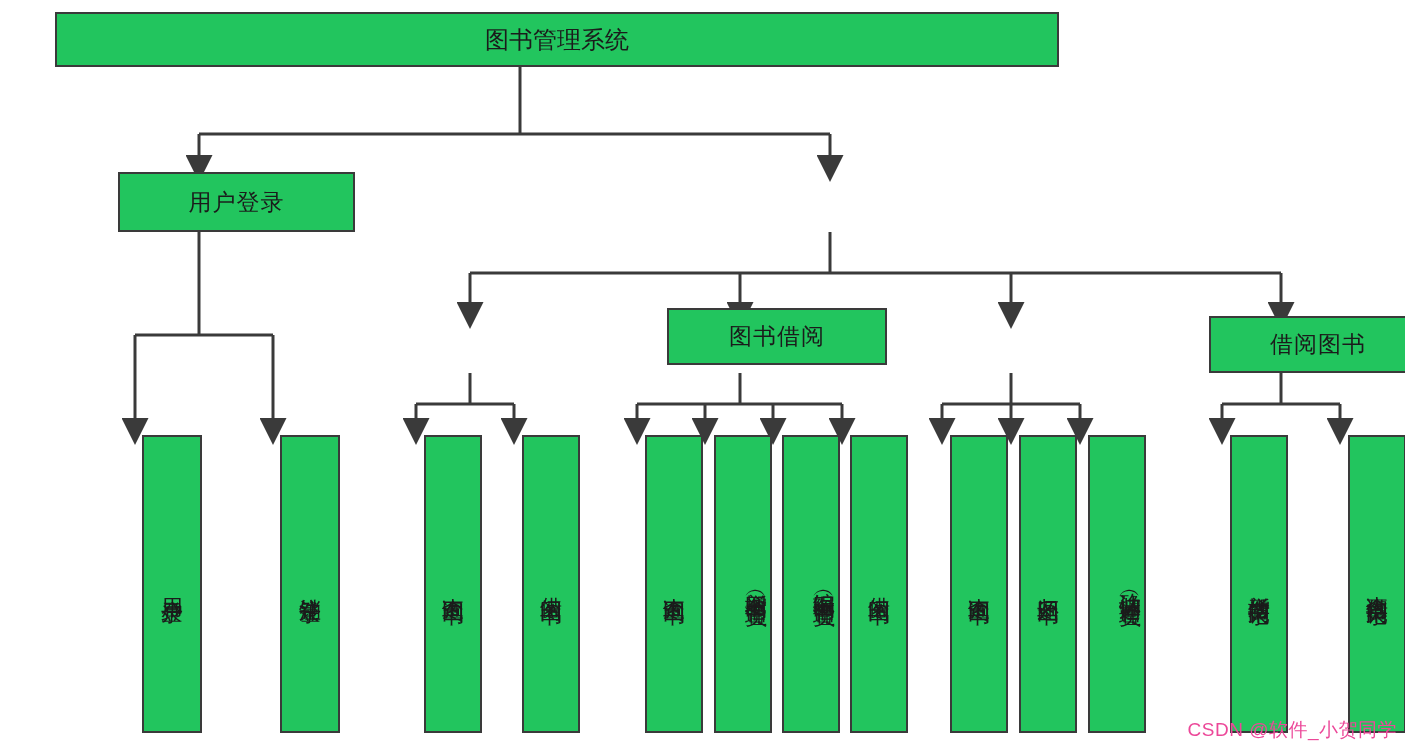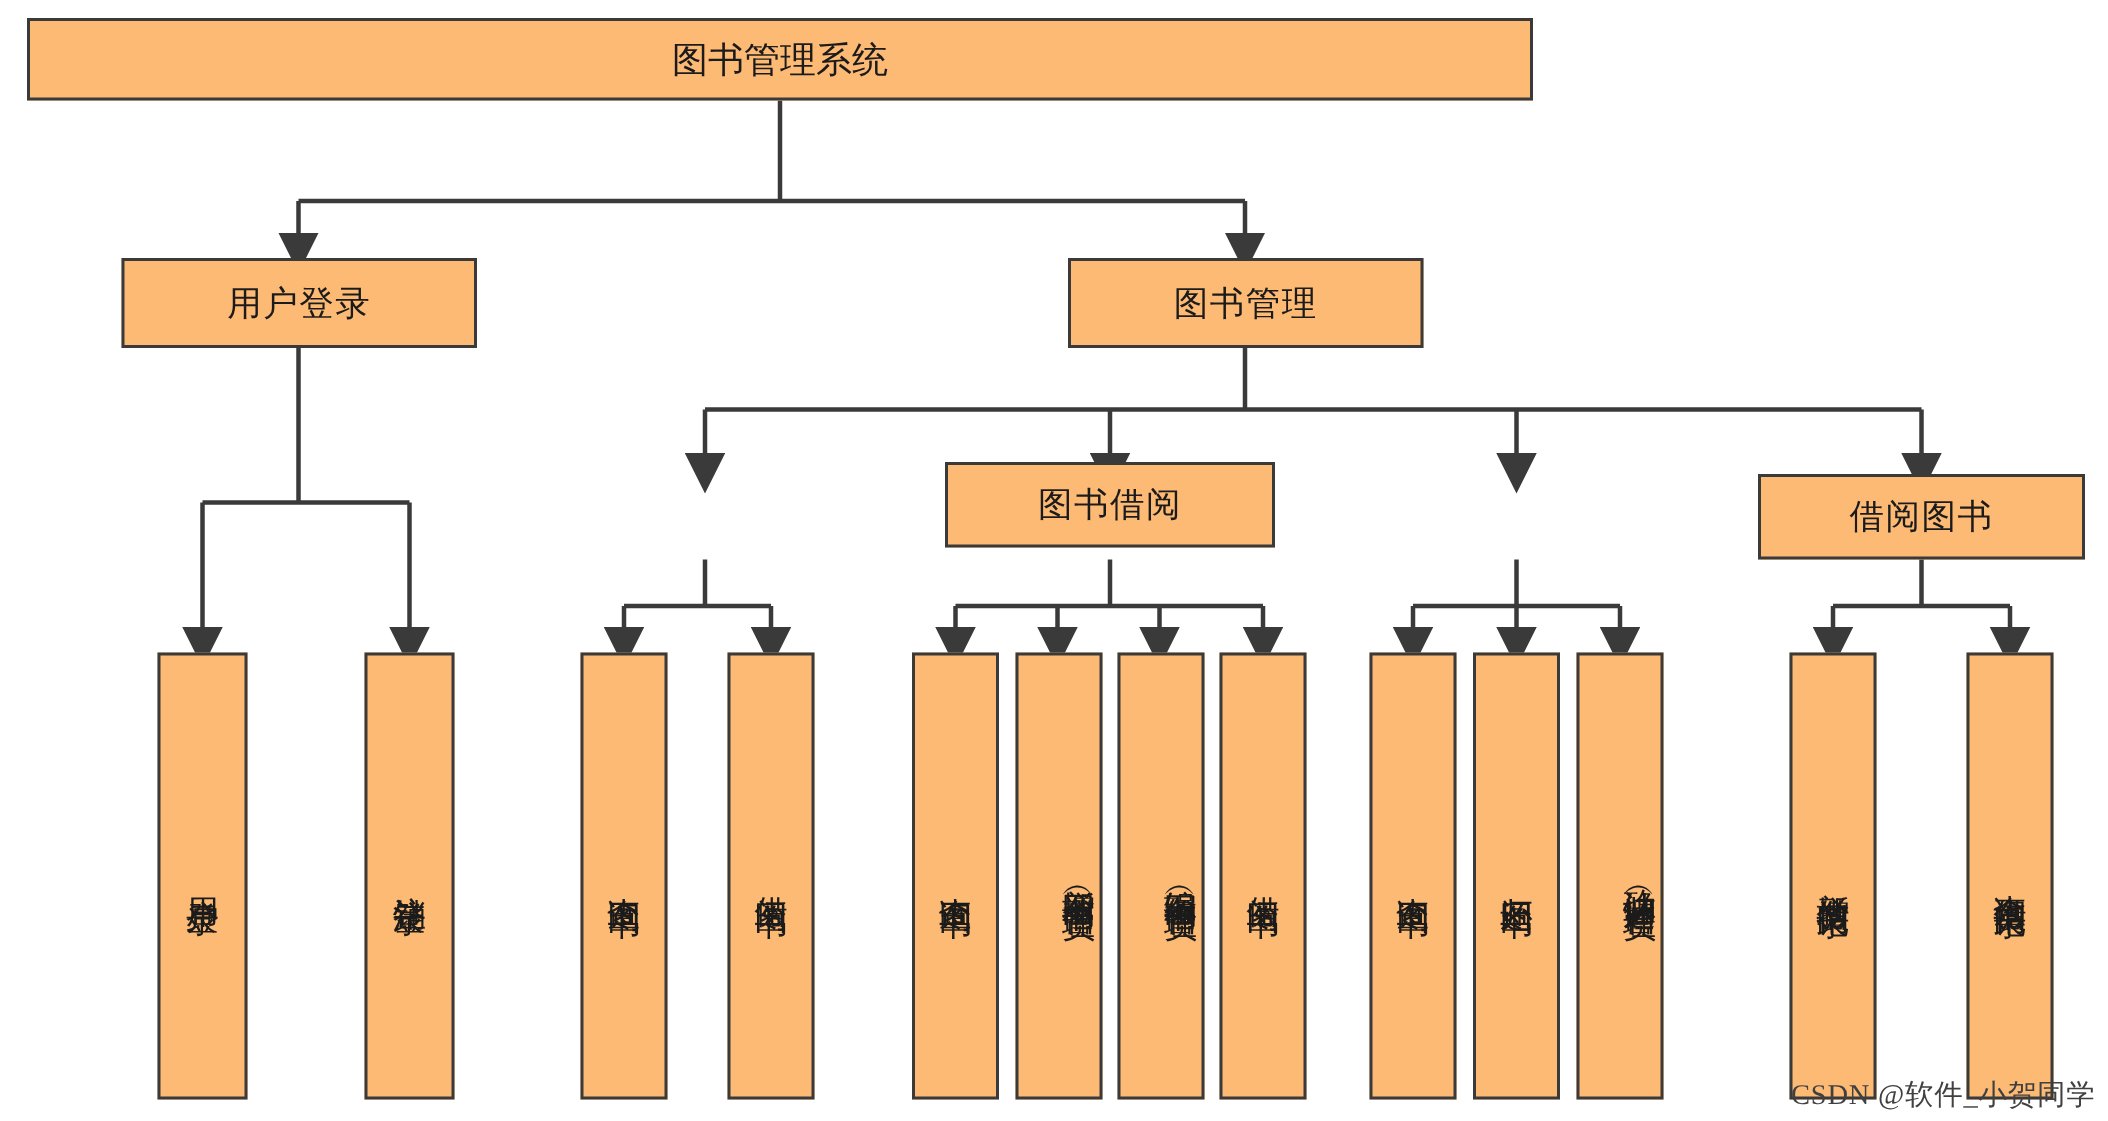--- a/index.html
+++ b/index.html
@@ -21,25 +21,26 @@
     position: absolute;
     left: 0;
     top: 0;
     width: 1405px;
     height: 747px;
   }
   .node {
     position: absolute;
     box-sizing: border-box;
     border: 2.5px solid #3a3a3a;
-    background: #fdba74;
+    background: #22c55e;
     display: flex;
     align-items: center;
     justify-content: center;
     color: #1b1b1b;
+    margin-left: 37px;
   }
   .node.h {
     font-size: 23px;
     letter-spacing: 1px;
   }
   .node.root {
     font-size: 24px;
   }
   .node.v {
     writing-mode: vertical-rl;
@@ -56,25 +57,24 @@
     align-items: flex-start;
   }
   .node-label {
     display: block;
   }
   #watermark {
     position: absolute;
     right: 8px;
     bottom: 4px;
     font-size: 19px;
-    color: #404040;
+    color: #ec4899;
     letter-spacing: 0.5px;
     white-space: nowrap;
     pointer-events: none;
-    font-family: Liberation Serif, serif;
   }
 </style>
 </head>
 <body>
 
 <div id="canvas">
 
   <svg id="edges" viewBox="0 0 1405 747" width="1405" height="747" xmlns="http://www.w3.org/2000/svg">
     <defs>
       <marker id="arrow" markerWidth="9" markerHeight="9" refX="1" refY="4.5" orient="auto" markerUnits="strokeWidth">
@@ -126,23 +126,20 @@
   </svg>
 
   <div class="node root" style="left:18px; top:12px; width:1004px; height:55px;">
     <span class="node-label">图书管理系统</span>
   </div>
 
   <div class="node h" style="left:81px; top:172px; width:237px; height:60px;">
     <span class="node-label">用户登录</span>
   </div>
 
-  <div class="node h" style="left:712px; top:172px; width:237px; height:60px;">
-    <span class="node-label">图书管理</span>
-  </div>
 
 
   <div class="node h" style="left:630px; top:308px; width:220px; height:57px;">
     <span class="node-label">图书借阅</span>
   </div>
 
 
   <div class="node h" style="left:1172px; top:316px; width:218px; height:57px;">
     <span class="node-label">借阅图书</span>
   </div>

